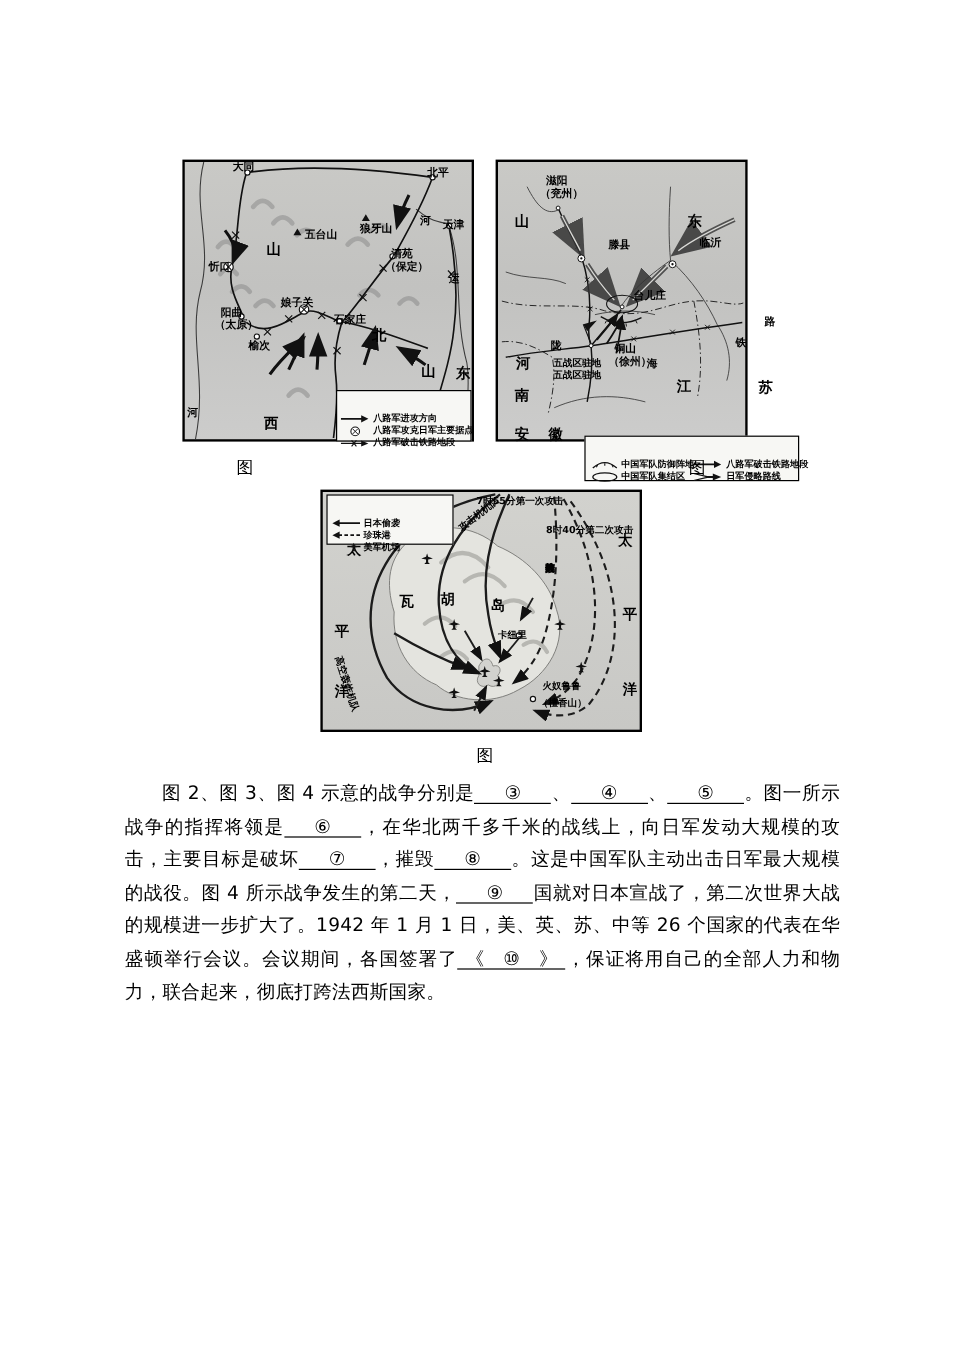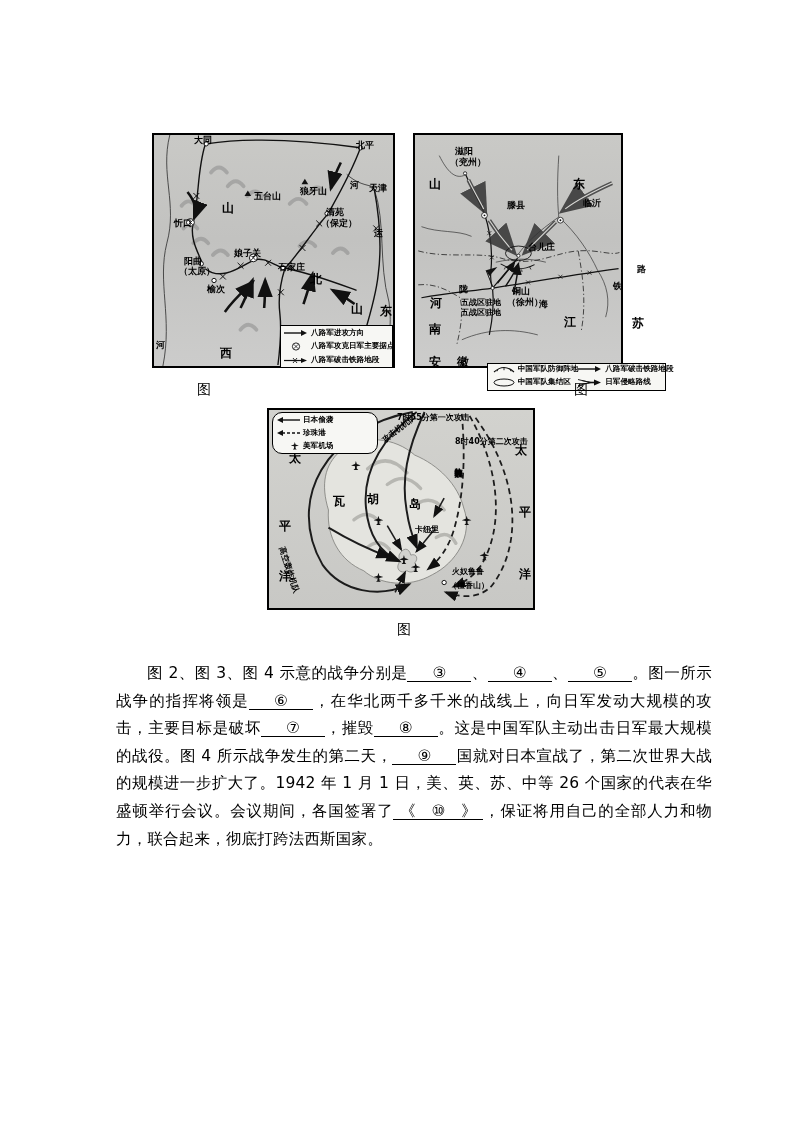--- a/index.html
+++ b/index.html
@@ -16,32 +16,32 @@
   .map2{left:413px;top:133px;width:210px;height:235px;}
   .map3{left:267px;top:408px;width:268px;height:202px;background:linear-gradient(180deg,#d2d2ce,#c8c8c5);}
   .map svg.deco{position:absolute;left:0;top:0;width:100%;height:100%;}
 
   .lbl{position:absolute;font-size:9px;font-weight:700;line-height:1.05;white-space:nowrap;color:#000;}
   .lbl.big{font-size:12px;}
   .lbl.sm{font-size:8px;font-weight:700;}
   .vert{writing-mode:vertical-rl;}
 
   .legend{position:absolute;background:#f7f7f4;border:1.2px solid #000;box-sizing:border-box;
-          display:flex;flex-direction:column;justify-content:space-around;padding:0 3px;}
+          display:flex;flex-direction:column;justify-content:space-around;padding:18px 3px;}
   .lrow{display:flex;align-items:center;gap:3px;white-space:nowrap;}
   .lrow .sym{flex:0 0 auto;display:inline-flex;align-items:center;}
   .lrow .ltxt{font-size:7.6px;font-weight:700;}
   .legend1{left:126px;top:190px;width:113px;height:43px;}
   .legend2{left:72px;top:205px;width:179px;height:28px;flex-direction:row;flex-wrap:wrap;align-items:flex-start;margin-top:23px;}
   .legend2 .lrow{width:48%;}
-  .legend3{left:3px;top:2px;width:106px;height:42px;border-radius:10px;}
+  .legend3{left:3px;top:2px;width:106px;height:42px;}
 
   .cap{position:absolute;font-size:14px;font-weight:400;}
 
-  .para{position:absolute;left:100px;top:644px;width:596px;margin:16px;
+  .para{position:absolute;left:100px;top:644px;width:596px;margin:4px;
         font-size:15.5px;line-height:27.6px;text-align:justify;text-indent:2em;
         letter-spacing:.2px;}
   .blank{display:inline-block;min-width:58px;text-align:center;border-bottom:1px solid #000;
          line-height:1.05;padding:0 3px;text-indent:0;}
   .blank.wide{min-width:84px;}
 </style>
 </head>
 <body>
 
 <svg width="0" height="0" style="position:absolute">

